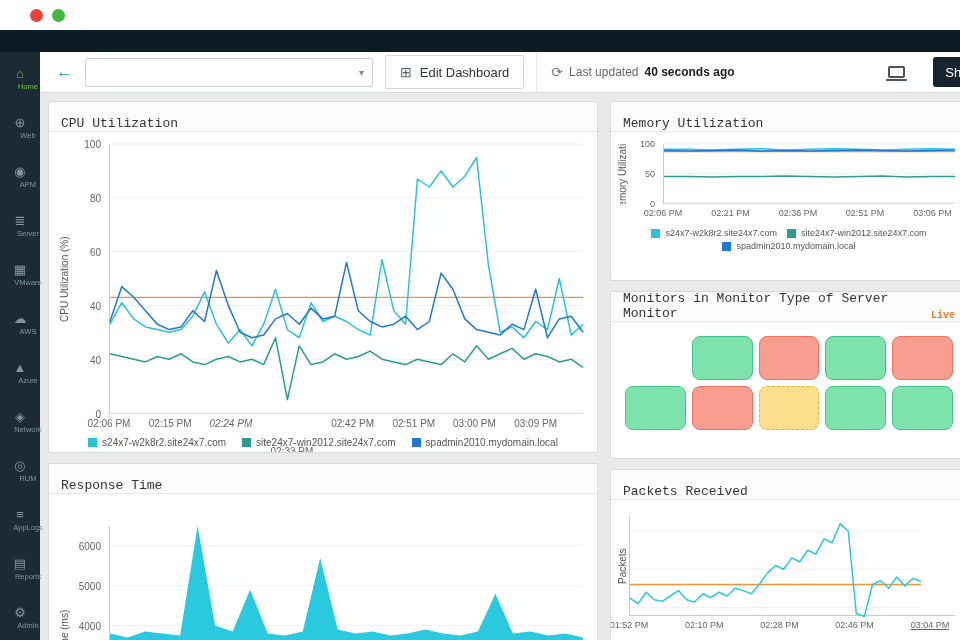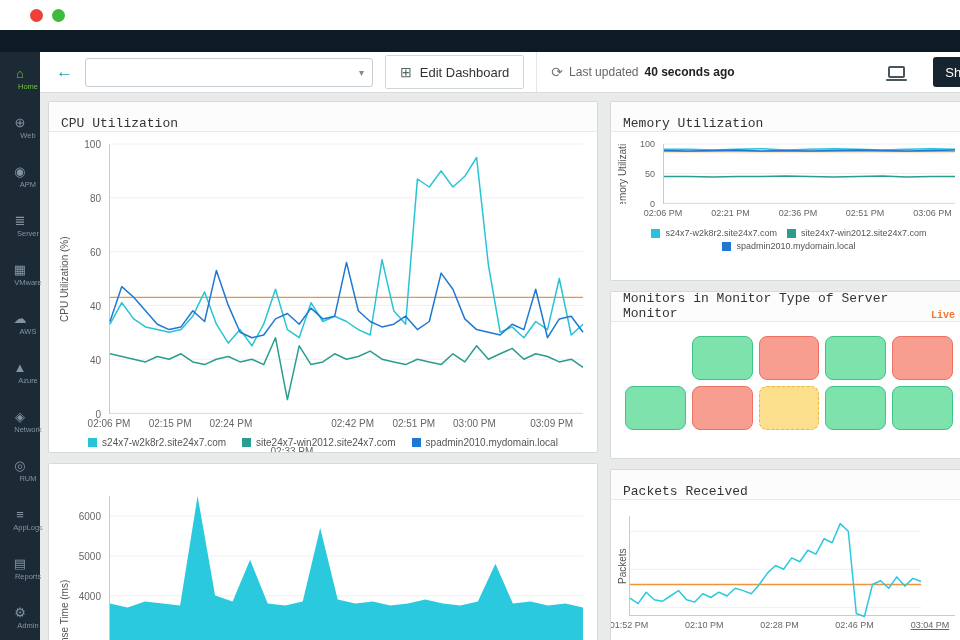--- a/index.html
+++ b/index.html
@@ -179,46 +179,49 @@
                       <line x1="0" x2="473" y1="269" y2="269" stroke="#f0f0f0" stroke-width="1"></line>
                       <line x1="0" x2="473" y1="153.32999999999998" y2="153.32999999999998" stroke="#f0943c" stroke-width="1.4"></line>
                       <polyline points="0.0,180.2 11.8,158.7 23.7,174.9 35.5,182.9 47.3,185.6 59.1,188.3 71.0,185.6 82.8,172.2 94.6,147.9 106.4,180.2 118.3,199.1 130.1,185.6 141.9,201.8 153.7,180.2 165.5,145.3 177.4,185.6 189.2,193.7 201.0,158.7 212.8,177.5 224.7,172.2 236.5,177.5 248.3,185.6 260.2,191.0 272.0,115.7 283.8,166.8 295.6,180.2 307.4,35.0 319.3,43.0 331.1,26.9 342.9,43.0 354.8,32.3 366.6,13.5 378.4,121.0 390.2,188.3 402.1,182.9 413.9,193.7 425.7,177.5 437.5,185.6 449.3,134.5 461.2,191.0 473.0,180.2" fill="none" stroke="#29c3d7" stroke-width="1.5" stroke-linejoin="round"></polyline>
                       <polyline points="0.0,209.8 11.8,212.5 23.7,215.2 35.5,217.9 47.3,212.5 59.1,215.2 71.0,209.8 82.8,217.9 94.6,220.6 106.4,215.2 118.3,212.5 130.1,217.9 141.9,215.2 153.7,220.6 165.5,193.7 177.4,255.6 189.2,201.8 201.0,220.6 212.8,217.9 224.7,209.8 236.5,215.2 248.3,212.5 260.2,207.1 272.0,215.2 283.8,217.9 295.6,220.6 307.4,215.2 319.3,217.9 331.1,220.6 342.9,209.8 354.8,217.9 366.6,201.8 378.4,215.2 390.2,209.8 402.1,204.4 413.9,215.2 425.7,209.8 437.5,212.5 449.3,217.9 461.2,215.2 473.0,223.3" fill="none" stroke="#2a9d8f" stroke-width="1.5" stroke-linejoin="round"></polyline>
                       <polyline points="0.0,177.5 11.8,142.6 23.7,153.3 35.5,166.8 47.3,180.2 59.1,185.6 71.0,182.9 82.8,166.8 94.6,177.5 106.4,126.4 118.3,161.4 130.1,188.3 141.9,193.7 153.7,191.0 165.5,174.9 177.4,169.5 189.2,180.2 201.0,164.1 212.8,174.9 224.7,172.2 236.5,118.4 248.3,166.8 260.2,177.5 272.0,182.9 283.8,180.2 295.6,172.2 307.4,185.6 319.3,177.5 331.1,129.1 342.9,145.3 354.8,174.9 366.6,185.6 378.4,188.3 390.2,191.0 402.1,180.2 413.9,185.6 425.7,145.3 437.5,193.7 449.3,174.9 461.2,172.2 473.0,188.3" fill="none" stroke="#1f78d1" stroke-width="1.5" stroke-linejoin="round"></polyline>
                     </svg>
                   </div>
                 <div class="xticks">
                     <span style="left: 0%;">02:06 PM</span>
                     <span style="left: 12.9%;">02:15 PM</span>
-                    <span style="left: 25.7%;">02:24 PM</span>
+                    <span style="left: 25.7%; font-style: italic;">02:24 PM</span>
                     <span style="left: 38.6%; margin-top: 28px;">02:33 PM</span>
                     <span style="left: 51.4%;">02:42 PM</span>
                     <span style="left: 64.3%;">02:51 PM</span>
                     <span style="left: 77.1%;">03:00 PM</span>
-                    <span style="left: 90%; margin-left: 16px;">03:09 PM</span>
+                    <span style="left: 90%;">03:09 PM</span>
                   </div>
               </div>
             </div>
             <div class="legend">
                 <span class="litem">
                   <span class="sw" style="background: rgb(41, 195, 215);"></span>
                   <span>s24x7-w2k8r2.site24x7.com</span>
                 </span>
                 <span class="litem">
                   <span class="sw" style="background: rgb(42, 157, 143);"></span>
                   <span>site24x7-win2012.site24x7.com</span>
                 </span>
                 <span class="litem">
                   <span class="sw" style="background: rgb(31, 120, 209);"></span>
                   <span>spadmin2010.mydomain.local</span>
                 </span>
               </div>
           </section>
 
           <section class="card" style="height:340px">
+            <header class="card-h">
+              <span>Response Time</span>
+            </header>
             <div class="chart" style="--ph:260px; padding-top:32px">
               <div class="ylab">Response Time (ms)</div>
               <div class="yticks">
                   <span style="top: 7.7%;">6000</span>
                   <span style="top: 23.1%;">5000</span>
                   <span style="top: 38.5%;">4000</span>
                 </div>
               <div class="plotcol">
                 <div class="plot">
                     <svg width="473" height="259" style="overflow: visible;">

